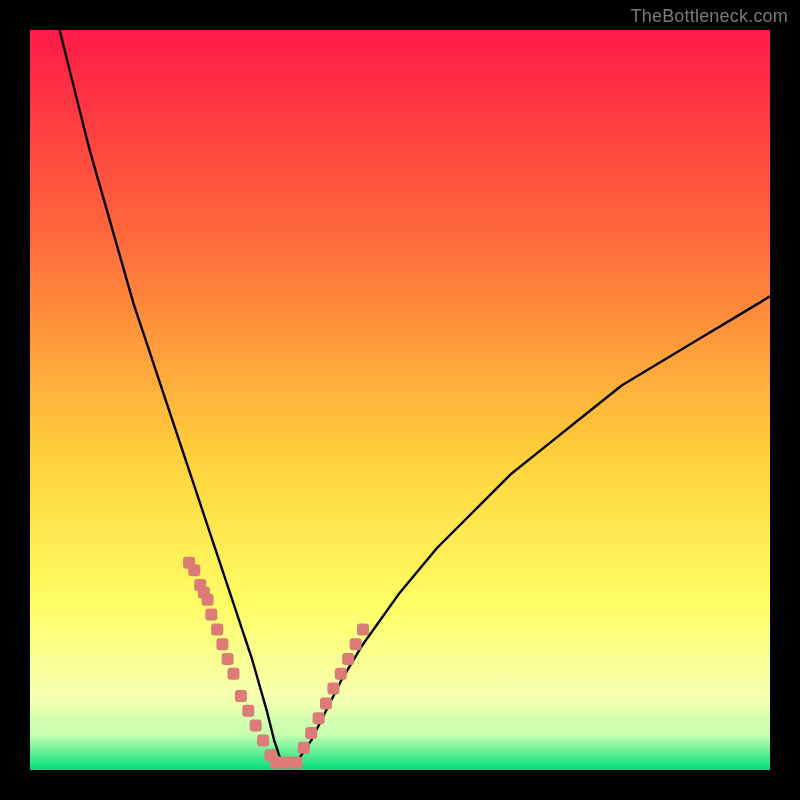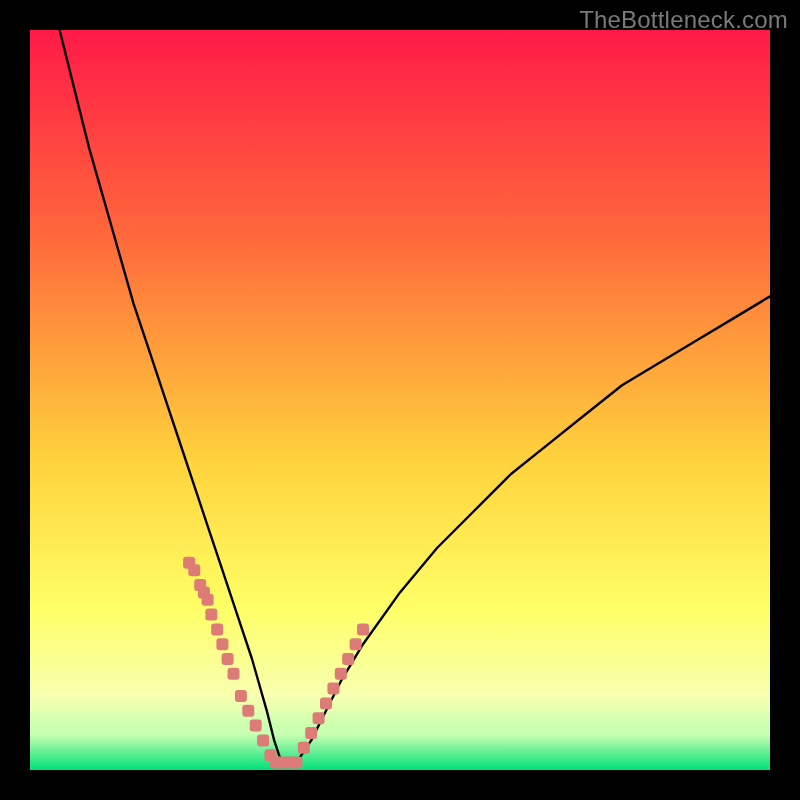--- a/index.html
+++ b/index.html
@@ -37,21 +37,21 @@
   .grad-bottom {
     position: absolute;
     left: 0; right: 0; bottom: 0;
     height: 60px;
   }
   .watermark {
     position: absolute;
     top: 6px;
     right: 12px;
     color: #7a7a7a;
-    font-size: 24px;
+    font-size: 18px;
     font-weight: 500;
     letter-spacing: 0.2px;
     user-select: none;
   }
   svg.curve {
     position: absolute;
     inset: 0;
     width: 100%;
     height: 100%;
   }

